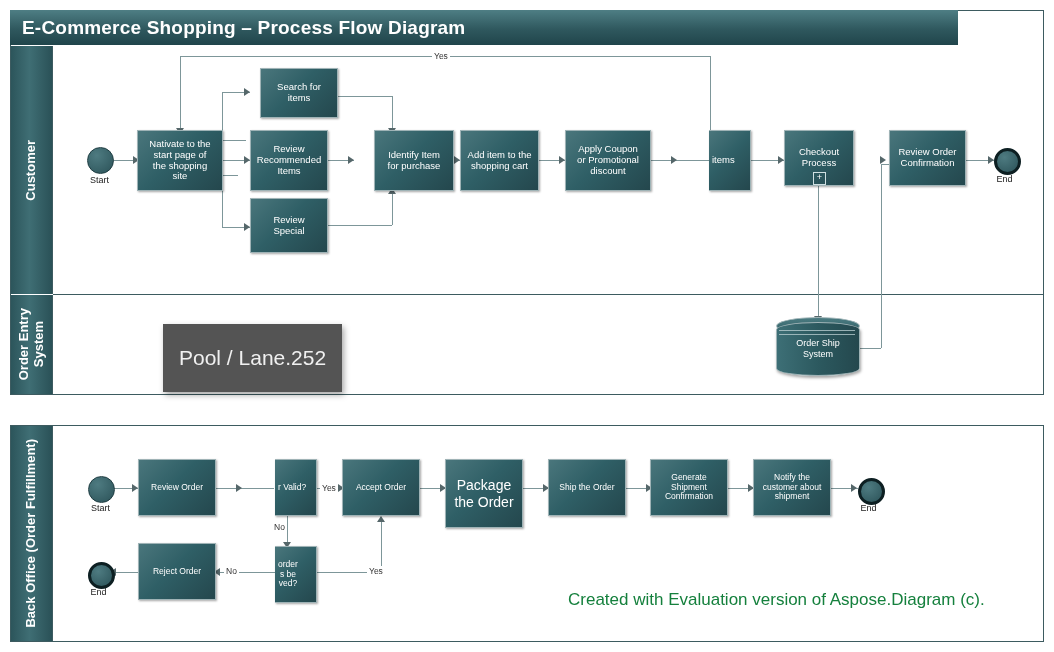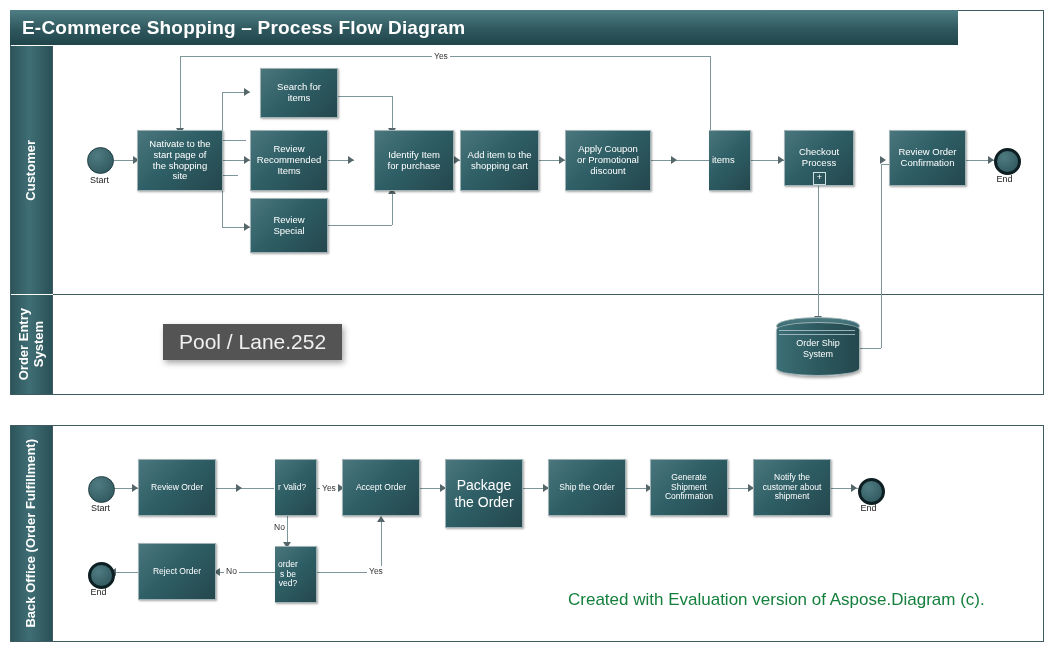--- a/index.html
+++ b/index.html
@@ -51,21 +51,21 @@
   .arw.r{border-top:4px solid transparent;border-bottom:4px solid transparent;border-left:6px solid #55676a;}
   .arw.l{border-top:4px solid transparent;border-bottom:4px solid transparent;border-right:6px solid #55676a;}
   .arw.d{border-left:4px solid transparent;border-right:4px solid transparent;border-top:6px solid #55676a;}
   .arw.u{border-left:4px solid transparent;border-right:4px solid transparent;border-bottom:6px solid #55676a;}
   .elbl{position:absolute;font-size:8.5px;color:#333;background:#fff;padding:0 2px;white-space:nowrap;}
 
   
   .plus{position:absolute;width:11px;height:11px;border:1px solid #cfe0e2;
         color:#fff;font-size:9px;line-height:9px;text-align:center;}
   .tooltip{position:absolute;background:#545454;color:#f0f0f0;font-size:21px;
-        padding:6px 16px;box-shadow:2px 3px 6px rgba(0,0,0,.35);}
+        padding:22px 16px;box-shadow:2px 3px 6px rgba(0,0,0,.35);}
   .watermark{position:absolute;color:#15803d;font-size:17px;white-space:nowrap;}
 </style>
 </head>
 <body>
 
 <div class="pool" style="left:10px;top:10px;width:1034px;height:385px;"></div>
 
 <div class="pool-title" style="left:10px;top:10px;width:948px;height:35px;font-weight:bold;">
   <span>E-Commerce Shopping – Process Flow Diagram</span>
 </div>

